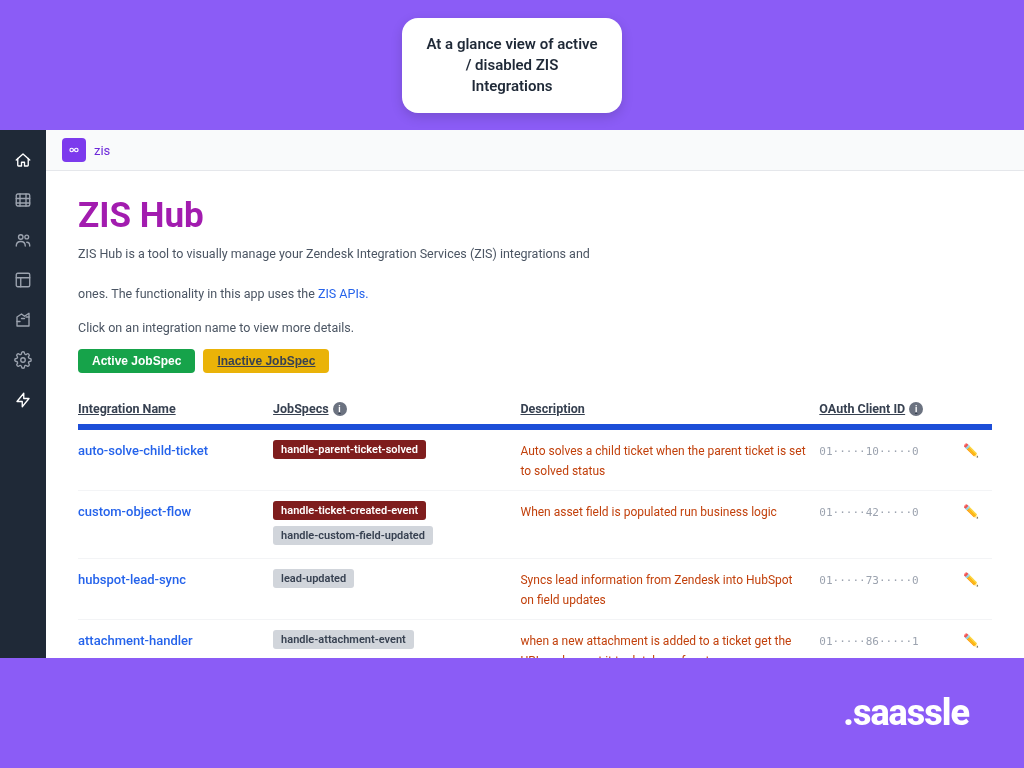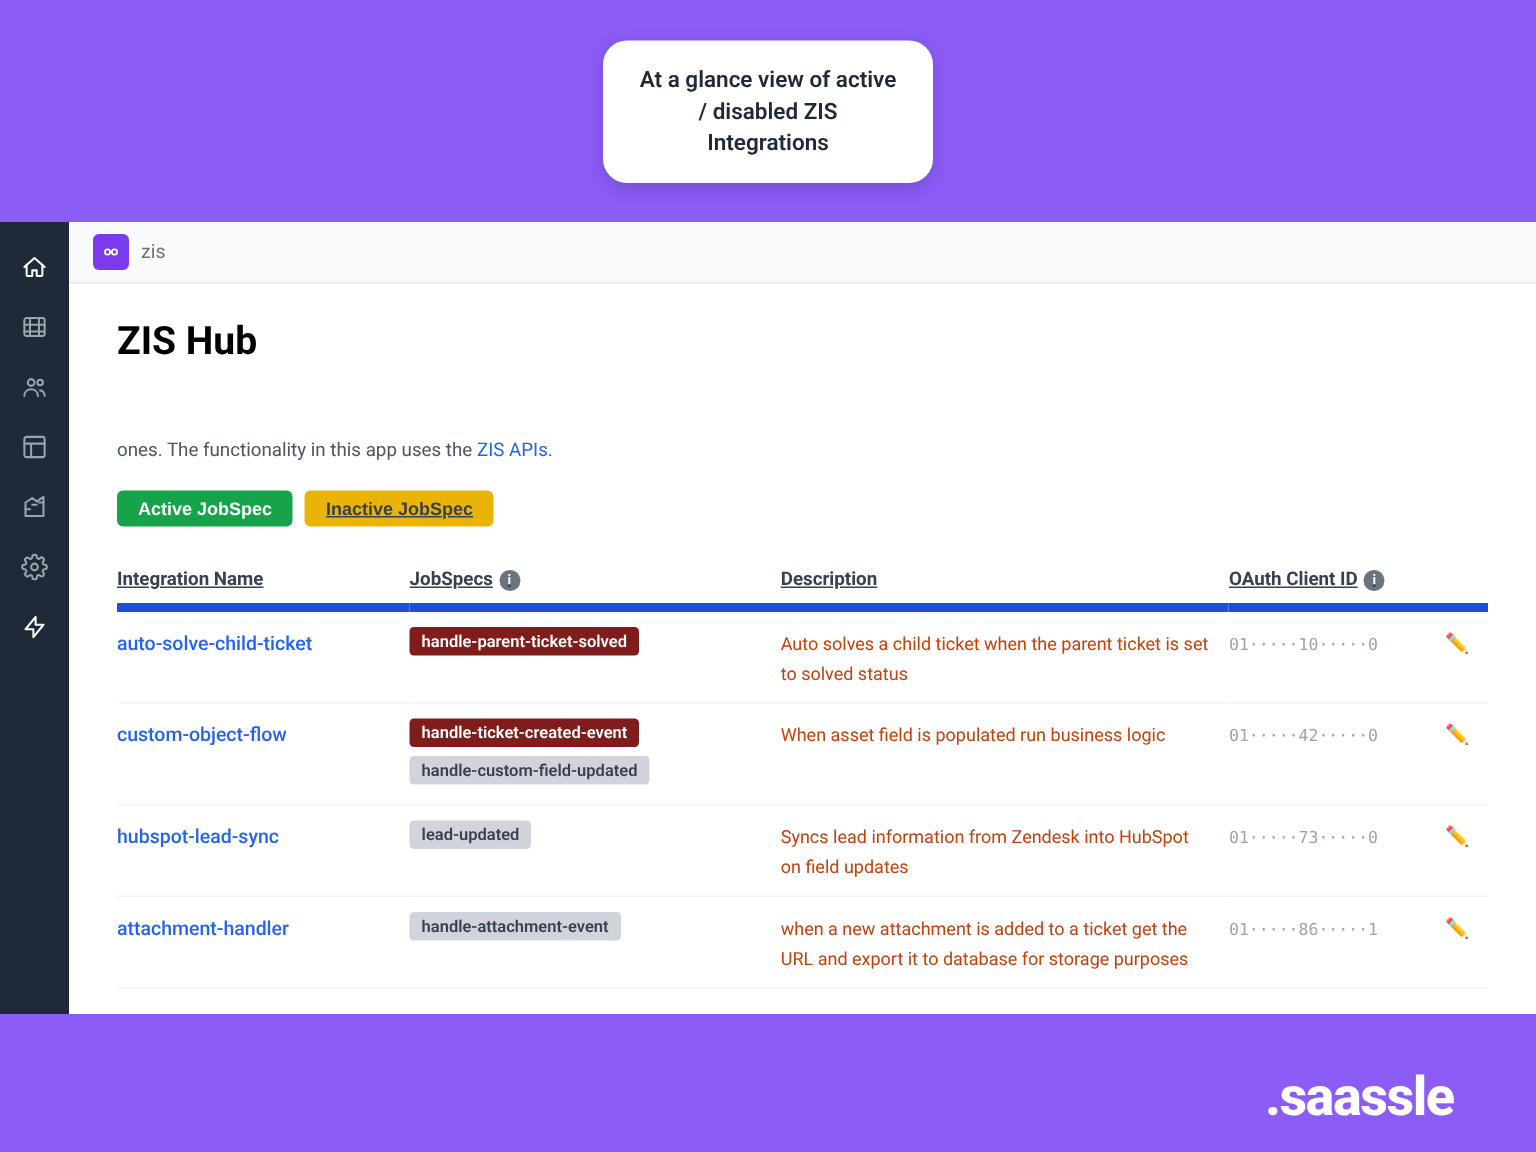--- a/index.html
+++ b/index.html
@@ -1,21 +1,21 @@
 <!DOCTYPE html>
 <html><head>
   <meta charset="utf-8">
   <style>
     * { box-sizing: border-box; margin: 0; padding: 0; }
     body { font-family: -apple-system, BlinkMacSystemFont, 'Segoe UI', Roboto, sans-serif; background: #f3f4f6; width: 1024px; height: 768px; overflow: hidden; }
 
     
     .top-banner {
       background: #8b5cf6;
-      height: 148px;
+      height: 130px;
       display: flex;
       align-items: center;
       justify-content: center;
       position: relative;
     }
     .tooltip-bubble {
       background: white;
       border-radius: 16px;
       padding: 16px 24px;
       text-align: center;
@@ -99,38 +99,38 @@
       border-radius: 4px;
       display: flex;
       align-items: center;
       justify-content: center;
       color: white;
       font-size: 12px;
       font-weight: 700;
     }
     .breadcrumb-text {
       font-size: 13px;
-      color: #737373;
+      color: #6d28d9;
     }
 
     
     .page-content {
       padding: 24px 32px;
     }
     .page-header {
       display: flex;
       justify-content: space-between;
       align-items: flex-start;
       margin-bottom: 16px;
     }
     .page-title-section { max-width: 520px; }
     .page-title {
-      font-size: 26px;
+      font-size: 35px;
       font-weight: 700;
-      color: #000000;
+      color: #a21caf;
       margin-bottom: 8px;
     }
     .page-description {
       font-size: 12.5px;
       color: #4b5563;
       line-height: 1.6;
     }
     .page-description a { color: #2563eb; text-decoration: none; }
 
     .add-btn {
@@ -325,27 +325,28 @@
           </svg>
       </div>
       <span class="breadcrumb-text">zis</span>
     </div>
 
     <div class="page-content">
       <div class="page-header">
         <div class="page-title-section">
           <h1 class="page-title">ZIS Hub</h1>
           <p class="page-description">
-            <br>
+            <span>ZIS Hub is a tool to visually manage your Zendesk Integration Services (ZIS) integrations and</span><br>
             <br>
             <span>ones. The functionality in this app uses the </span><a href="#">ZIS APIs.</a>
           </p>
         </div>
       </div>
 
+      <p class="click-hint">Click on an integration name to view more details.</p>
 
       <div class="filter-tabs">
         <button class="filter-tab active">Active JobSpec</button>
         <button class="filter-tab inactive">Inactive JobSpec</button>
       </div>
 
       <table class="integrations-table">
         <thead>
           <tr>
             <th class="col-name">

